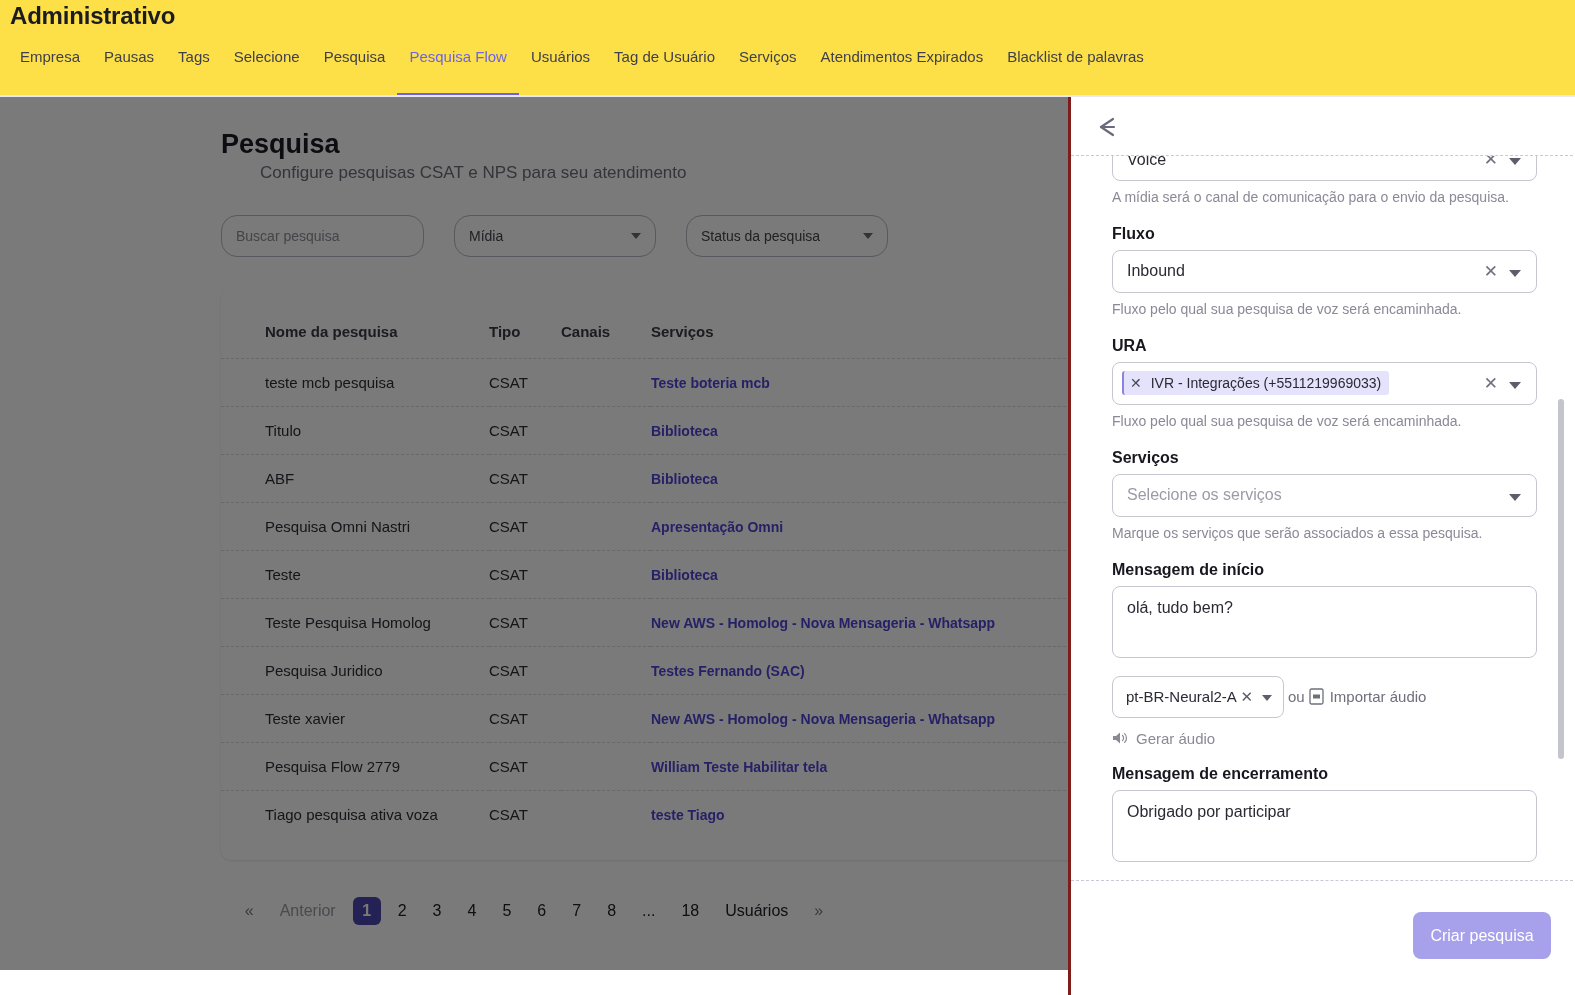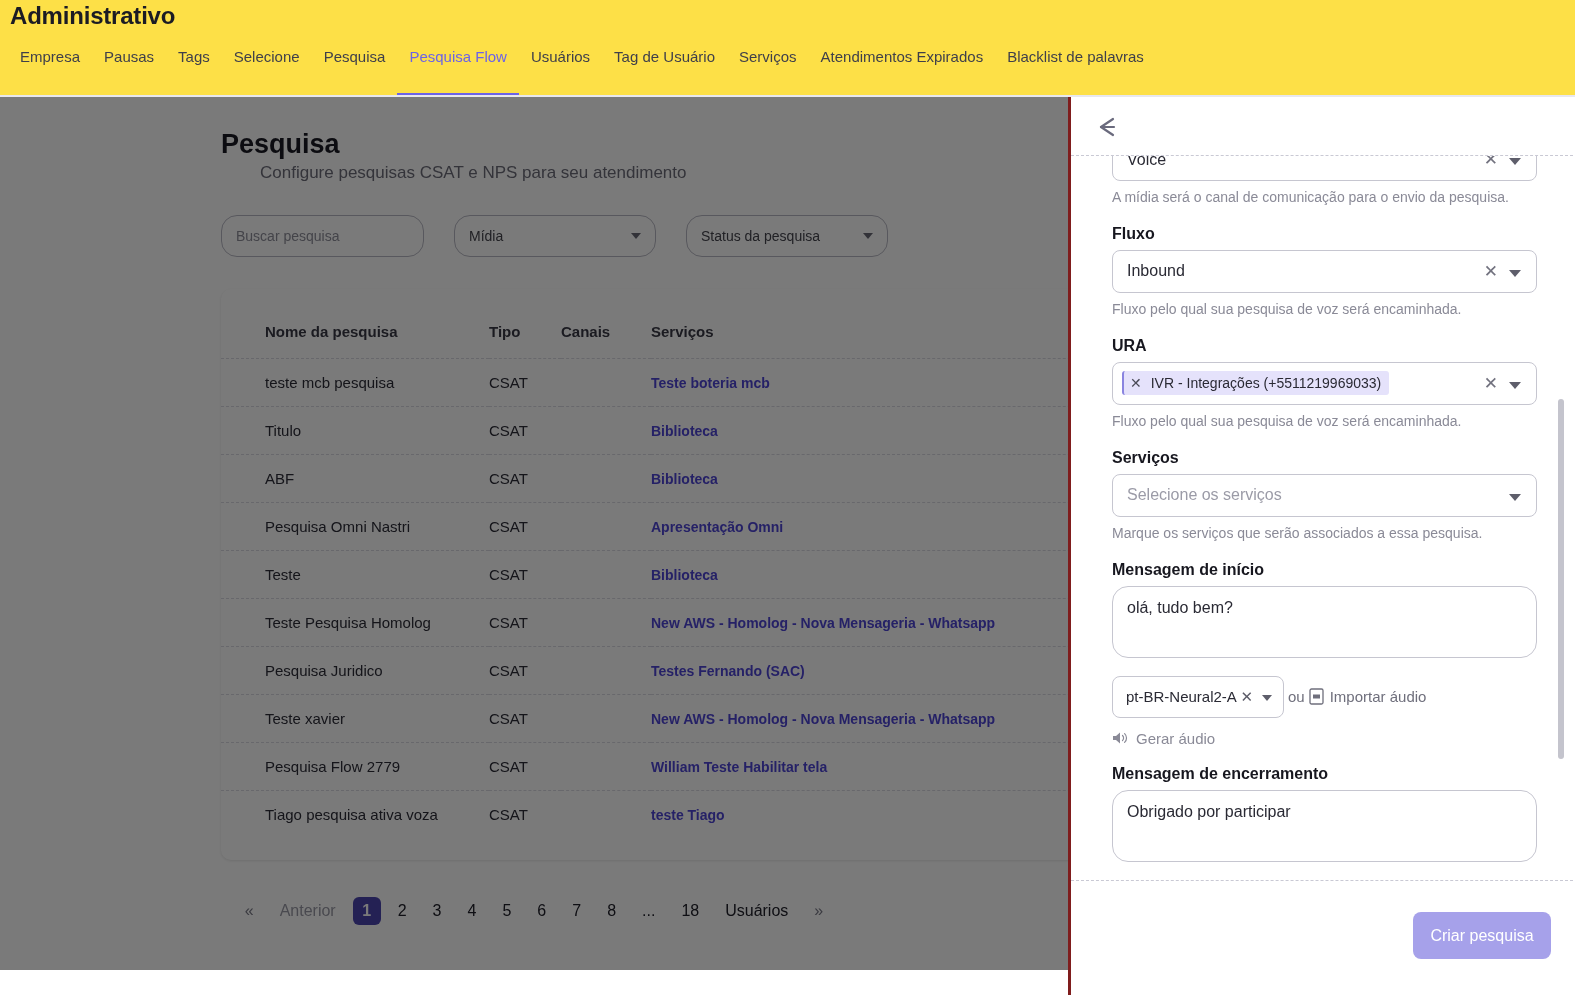--- a/index.html
+++ b/index.html
@@ -93,21 +93,21 @@
     border-left:6px solid transparent;border-right:6px solid transparent;border-top:7px solid #5e5e6b; cursor:pointer; }
 
   .chip {
     display:inline-flex; align-items:center; background:#e5e2fb;
     border-left: 2px solid #8a84e0; border-radius: 3px; padding: 4px 8px 4px 6px;
     font-size: 14px; color:#2a2a34;
   }
   .chip-x { color:#4a4a57; margin-right: 9px; cursor:pointer; font-size: 14px; }
 
   .ta {
-    width: 100%; height: 72px; border:1px solid #c6c6d0; border-radius:16px;
+    width: 100%; height: 72px; border:1px solid #c6c6d0; border-radius:8px;
     background:#fff; padding: 12px 14px; font-size: 16px; color:#2a2a34;
     font-family:"Liberation Sans", sans-serif; resize:none;
   }
 
   .audio-row { display:flex; align-items:center; gap: 4px; margin-top: 14px; }
   .voice-sel {
     position:relative; height: 42px; width: 172px; border:1px solid #c6c6d0; border-radius:8px;
     display:flex; align-items:center; padding: 0 40px 0 13px; font-size: 15px; color:#2a2a34; white-space:nowrap;
   }
   .voice-x { position:absolute; right:30px; top: 11px; font-size:15px; color:#5c5c69; cursor:pointer; }

